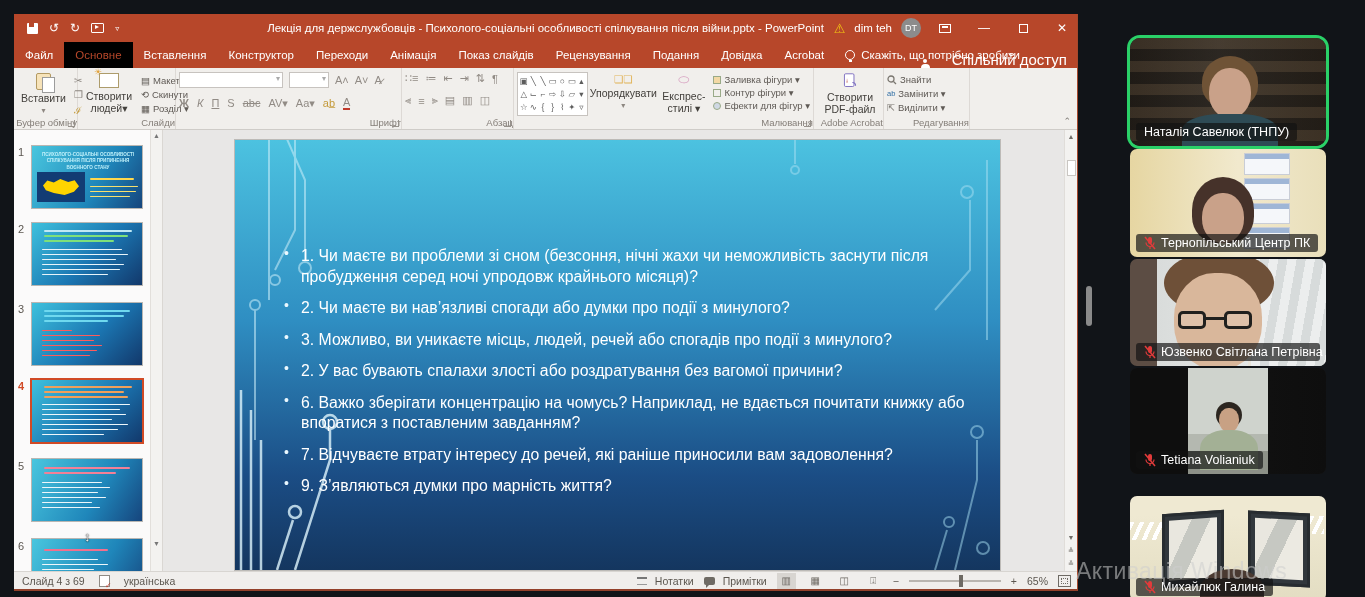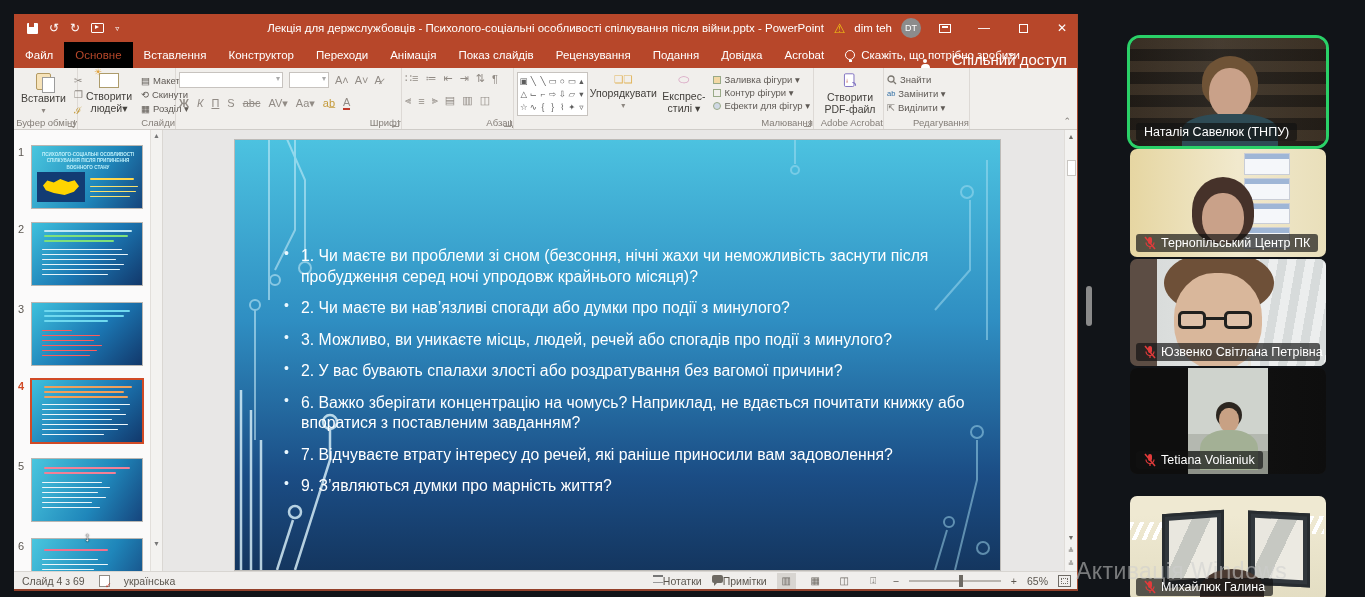--- a/index.html
+++ b/index.html
@@ -89,21 +89,21 @@
   .area-scroll .a-thumb{position:absolute;top:30px;left:1.5px;width:9px;height:16px;background:#fff;border:1px solid #c9c6c2}
   .area-scroll .a-dn{position:absolute;bottom:32px;left:0;width:100%}
   .area-scroll .a-prev{position:absolute;bottom:18px;left:0;width:100%}
   .area-scroll .a-next{position:absolute;bottom:5px;left:0;width:100%}
 
   
   .statusbar{position:absolute;bottom:0;left:0;width:100%;height:18px;background:#f0eeec;border-top:1px solid #d8d5d1;display:flex;align-items:center;font-size:10.5px;color:#5b564f;padding:0 6px 0 8px;gap:14px}
   .spell-ico{display:inline-block;width:11px;height:12px;background:#fff;border:1px solid #8f8b85;position:relative}
   .spell-ico:after{content:"✓";position:absolute;right:-3px;bottom:-4px;color:#c0392b;font-size:8px}
   .sb-right{margin-left:auto;display:flex;align-items:center;gap:10px}
-  .sb-item{display:flex;align-items:flex-start;gap:0;white-space:nowrap}
+  .sb-item{display:flex;align-items:center;gap:8px;white-space:nowrap}
   .notes-ico{display:inline-block;width:10px;height:8px;border-top:2px solid #777;border-bottom:1px solid #999;position:relative}
   .bubble-ico{display:inline-block;width:11px;height:8px;background:#6e6a64;border-radius:2px;position:relative}
   .bubble-ico:after{content:"";position:absolute;left:2px;bottom:-3px;border-left:3px solid #6e6a64;border-bottom:3px solid transparent}
   .view-ico{width:19px;height:16px;display:flex;align-items:center;justify-content:center;color:#6e6a64;font-size:10px}
   .view-ico.pressed{background:#d8d5d1}
   .zoomtrack{position:relative;width:92px;height:2px;background:#b9b5b0}
   .zoomhandle{position:absolute;left:54%;top:-5px;width:4px;height:12px;background:#6e6a64}
   .fit-ico{width:13px;height:12px;border:1px solid #6e6a64;position:relative}
   .fit-ico:after{content:"";position:absolute;inset:2px;border:1px dotted #6e6a64}
 

